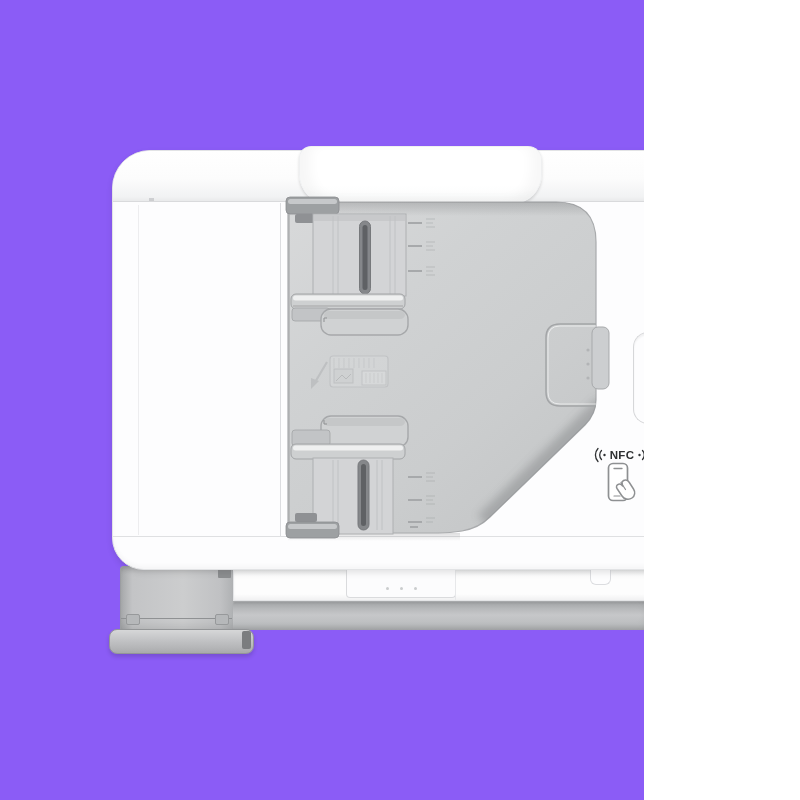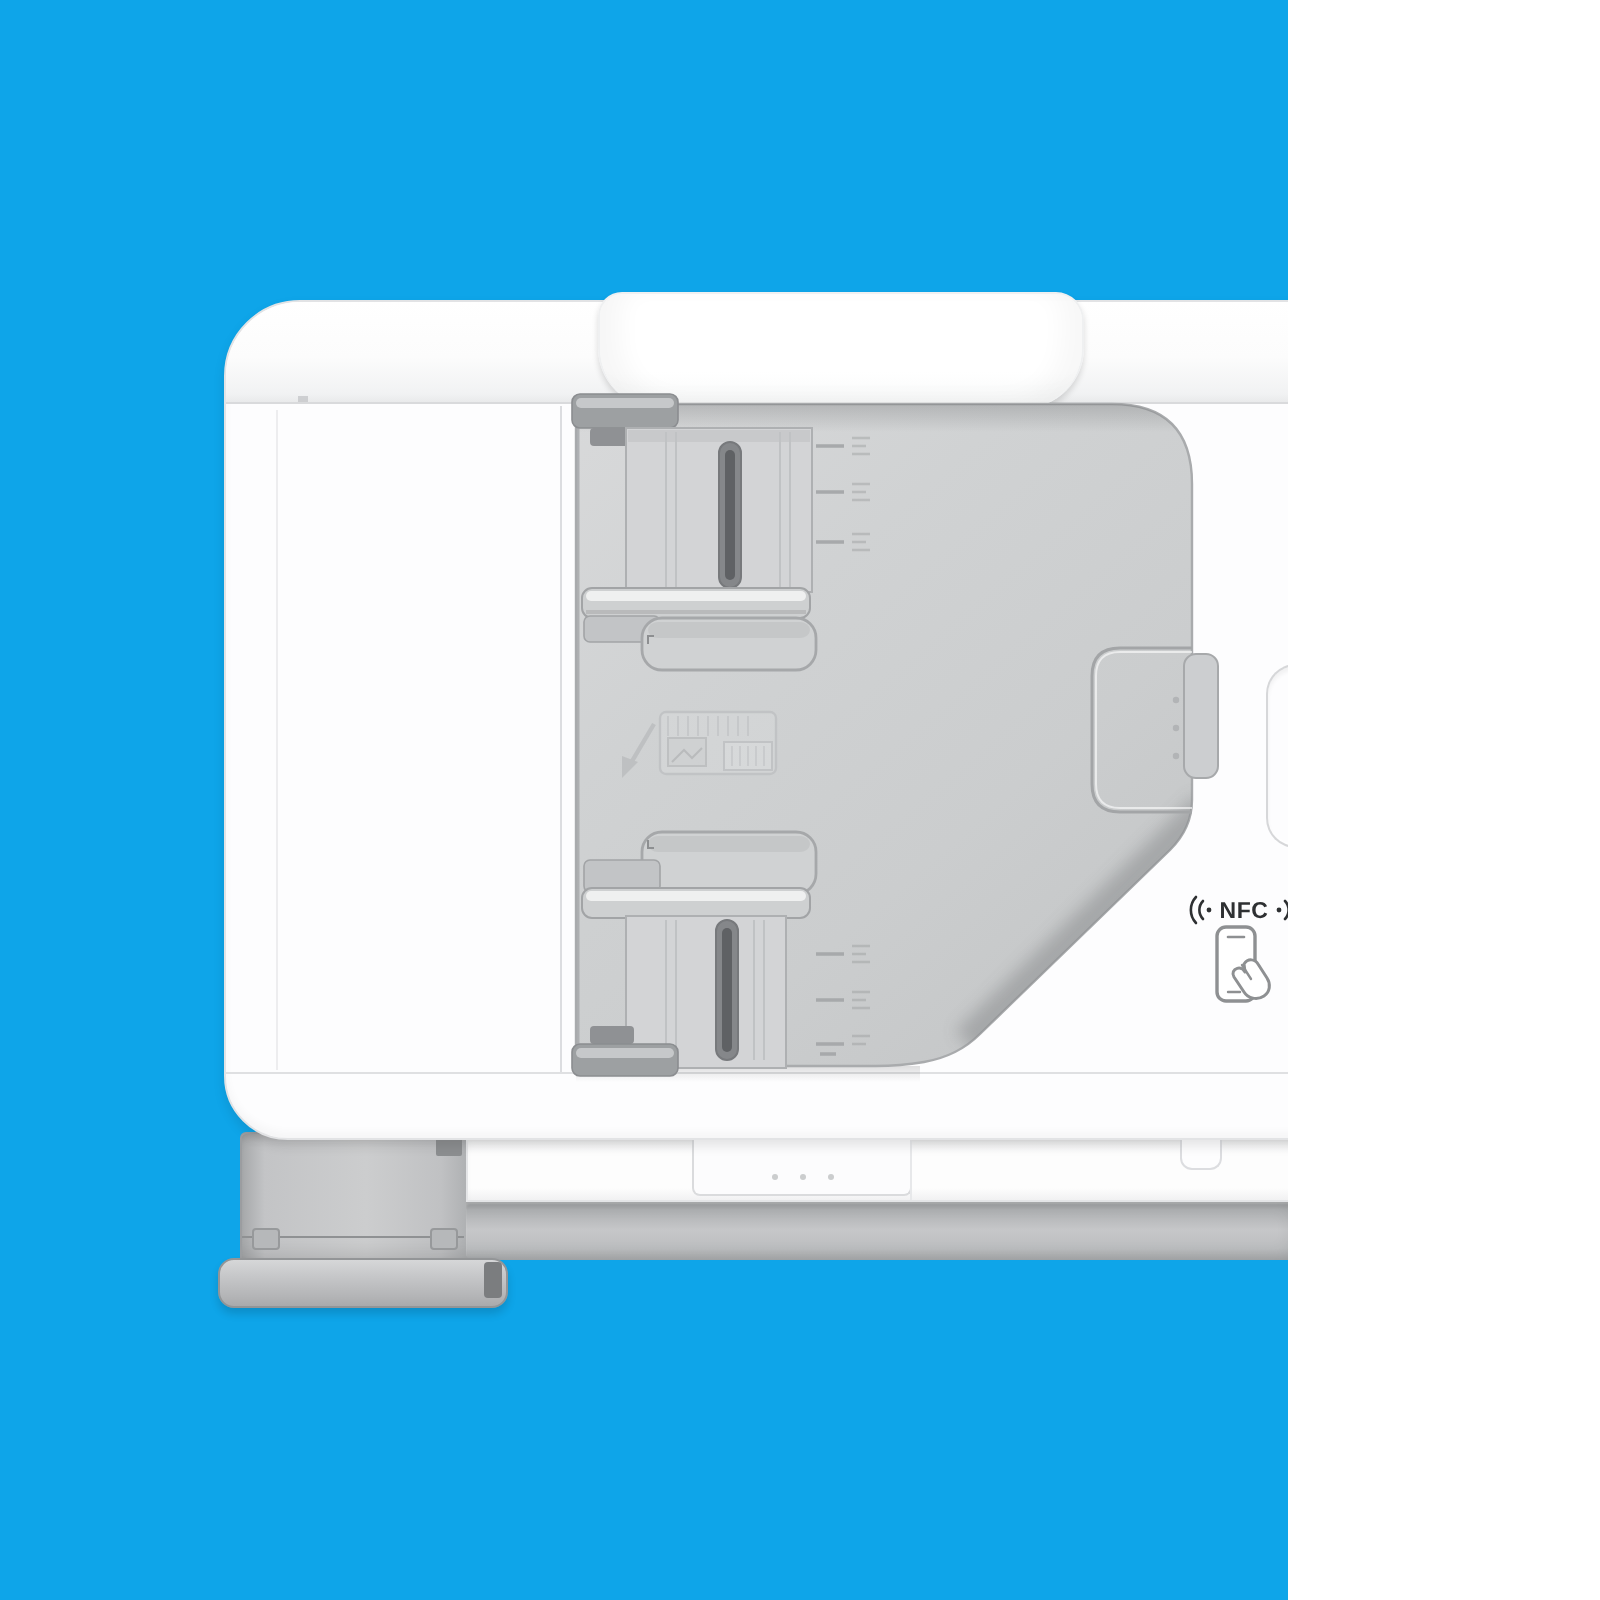--- a/index.html
+++ b/index.html
@@ -1,16 +1,16 @@
 <!DOCTYPE html>
 <html><head>
 <meta charset="utf-8">
 <style>
   html,body{margin:0;padding:0;background:#ffffff;}
-  .stage{position:relative;width:644px;height:800px;background:#0ea5e9;overflow:hidden;
+  .stage{position:relative;width:644px;height:800px;background:#8b5cf6;overflow:hidden;
          font-family:"Liberation Sans",sans-serif;}
   .abs{position:absolute;}
 
   
   .left-panel{left:120px;top:566px;width:113px;height:63px;
     background:linear-gradient(90deg,#a6a8aa 0,#c3c4c6 10%,#cccdce 55%,#c0c1c3 88%,#aeb0b2 100%);
     border:1px solid #9b9da0;border-radius:3px 3px 2px 2px;
     box-shadow:inset 0 -10px 8px -6px rgba(0,0,0,.10), inset 0 6px 6px -5px rgba(0,0,0,.18);}
   .hinge-line{left:0;top:51px;width:111px;height:1px;background:#8f9193;}
   .knuckle{top:47px;width:12px;height:9px;background:#b6b8ba;border:1px solid #97999b;border-radius:2px;}

